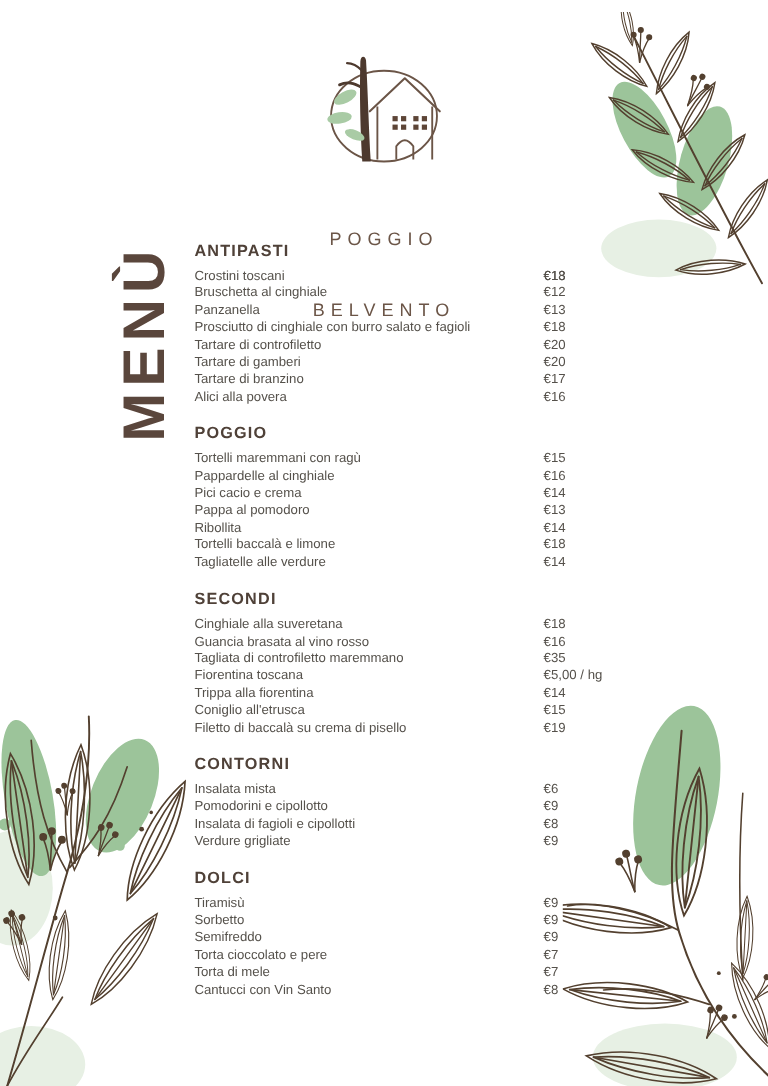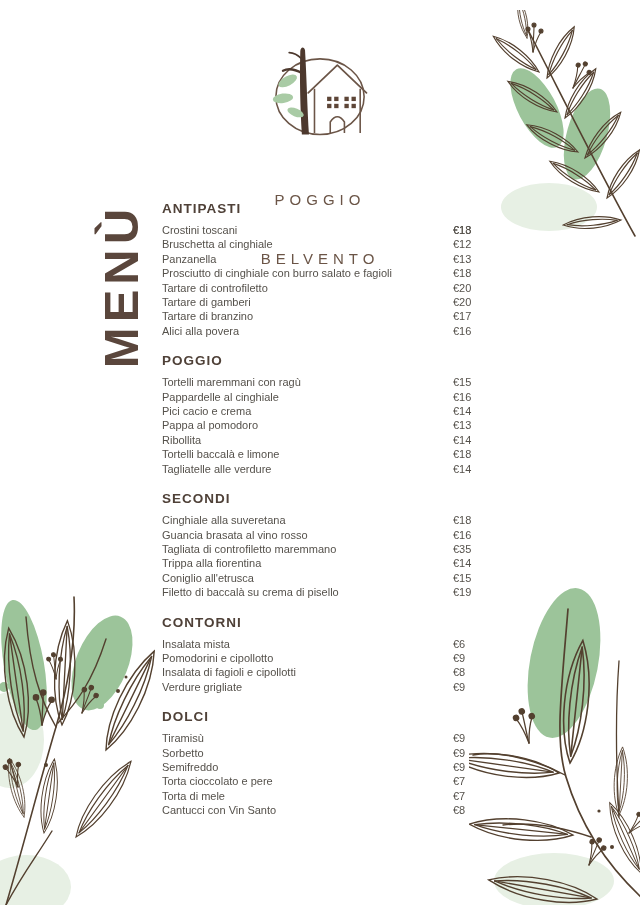--- a/index.html
+++ b/index.html
@@ -137,20 +137,21 @@
         <div class="row"><span class="item-name">Pappa al pomodoro</span><span class="item-price">€13</span></div>
         <div class="row"><span class="item-name">Ribollita</span><span class="item-price">€14</span></div>
         <div class="row"><span class="item-name">Tortelli baccalà e limone</span><span class="item-price">€18</span></div>
         <div class="row"><span class="item-name">Tagliatelle alle verdure</span><span class="item-price">€14</span></div>
       </div>
       <div class="section">
         <h2 class="section-title">SECONDI</h2>
         <div class="row"><span class="item-name">Cinghiale alla suveretana</span><span class="item-price">€18</span></div>
         <div class="row"><span class="item-name">Guancia brasata al vino rosso</span><span class="item-price">€16</span></div>
         <div class="row"><span class="item-name">Tagliata di controfiletto maremmano</span><span class="item-price">€35</span></div>
+        <div class="row"><span class="item-name">Fiorentina toscana</span><span class="item-price">€5,00 / hg</span></div>
         <div class="row"><span class="item-name">Trippa alla fiorentina</span><span class="item-price">€14</span></div>
         <div class="row"><span class="item-name">Coniglio all'etrusca</span><span class="item-price">€15</span></div>
         <div class="row"><span class="item-name">Filetto di baccalà su crema di pisello</span><span class="item-price">€19</span></div>
       </div>
       <div class="section">
         <h2 class="section-title">CONTORNI</h2>
         <div class="row"><span class="item-name">Insalata mista</span><span class="item-price">€6</span></div>
         <div class="row"><span class="item-name">Pomodorini e cipollotto</span><span class="item-price">€9</span></div>
         <div class="row"><span class="item-name">Insalata di fagioli e cipollotti</span><span class="item-price">€8</span></div>
         <div class="row"><span class="item-name">Verdure grigliate</span><span class="item-price">€9</span></div>

